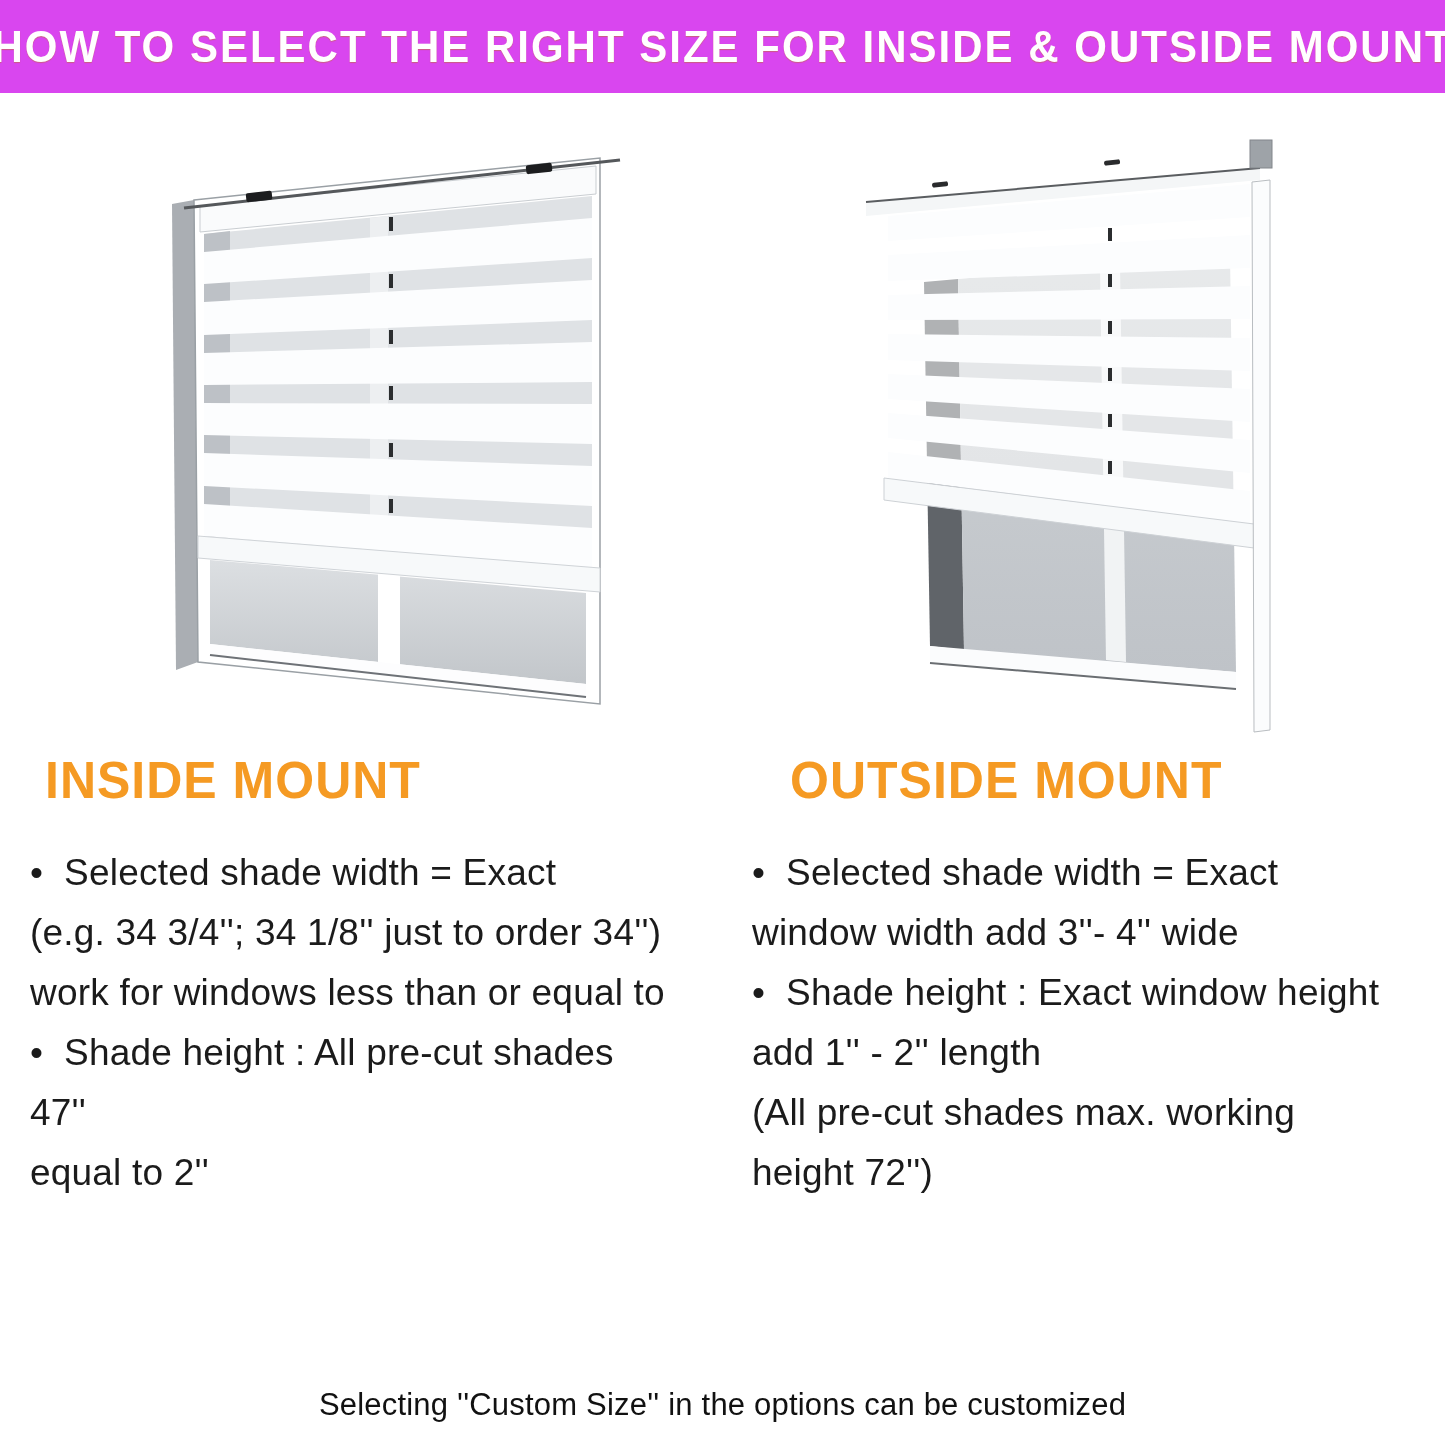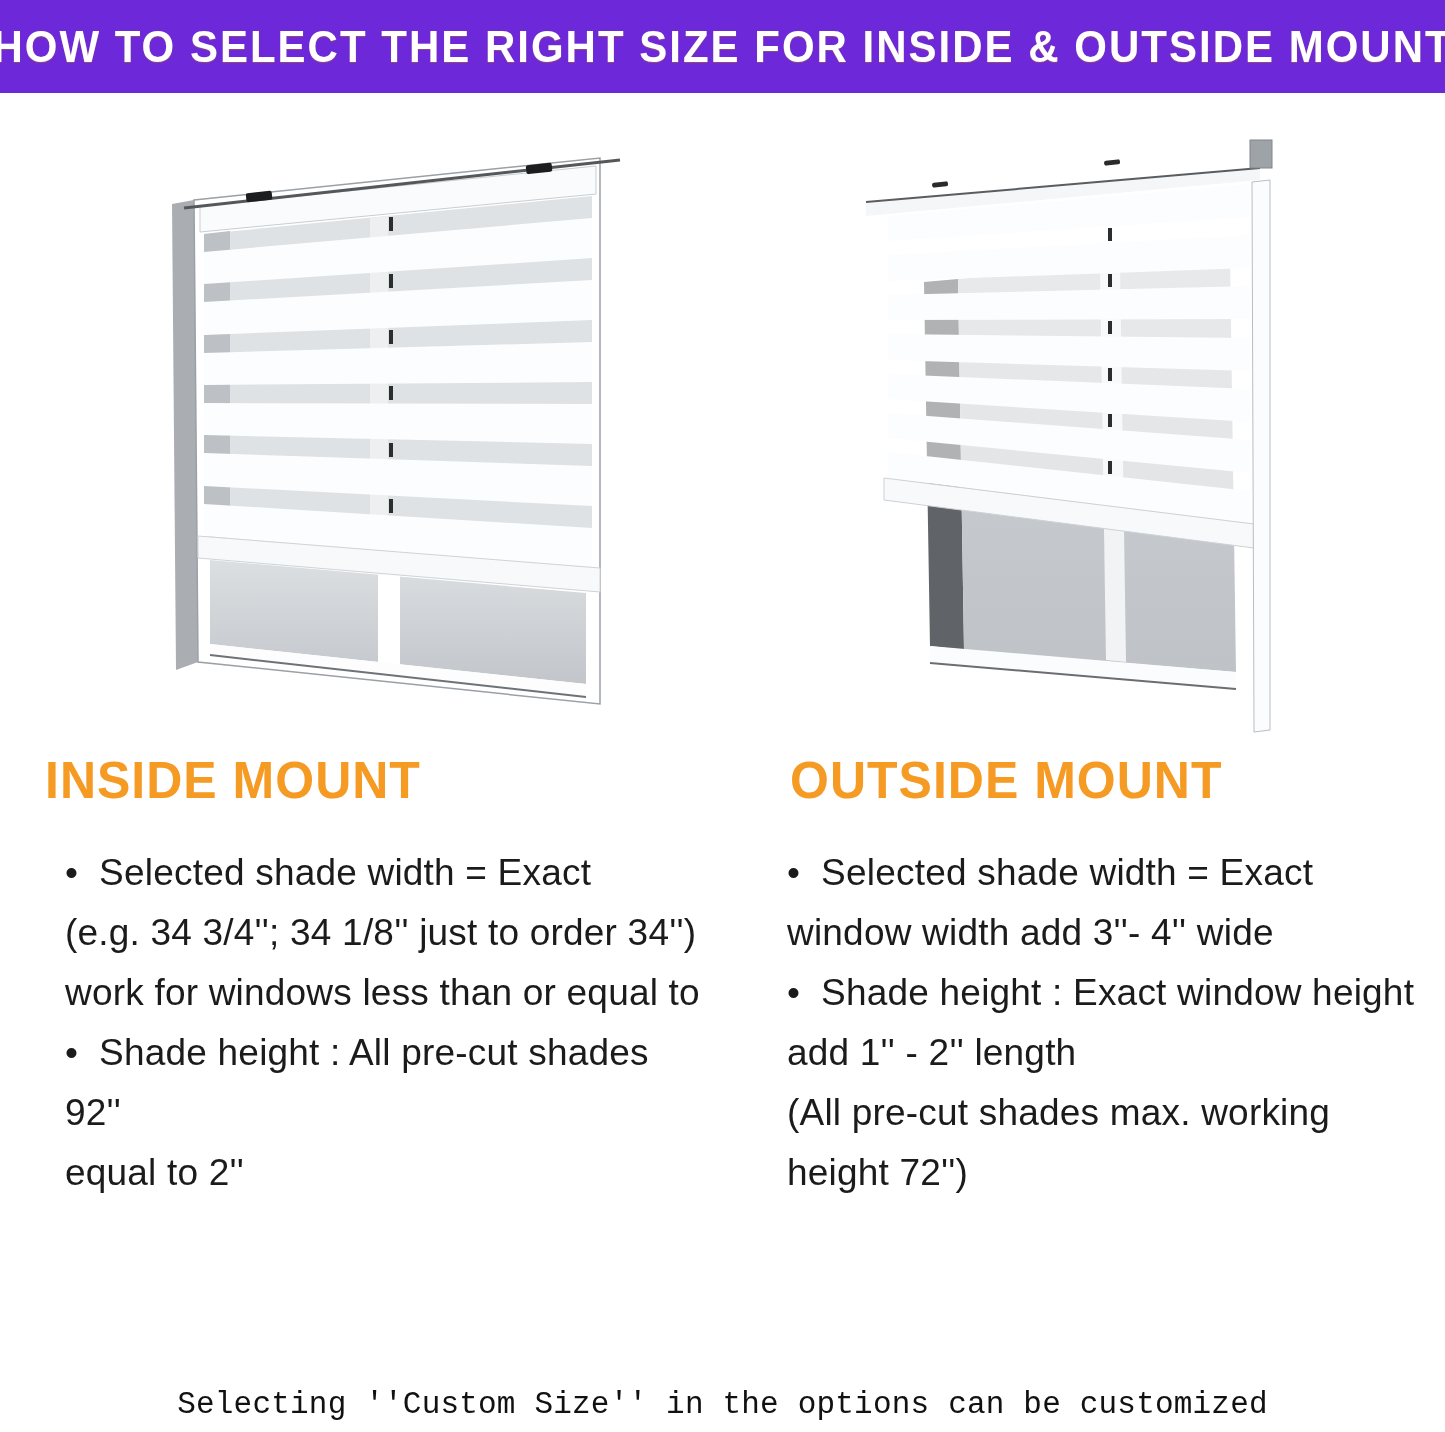--- a/index.html
+++ b/index.html
@@ -25,30 +25,30 @@
     transform:scaleY(1.04);transform-origin:left top;
   }
   #inside-heading{left:45px;}
   #outside-heading{left:790px;}
   .col-body{
     position:absolute;top:843px;color:#1b1b1b;font-size:37px;
     line-height:60px;letter-spacing:.2px;
   }
   #inside-body{left:30px;width:700px;}
   #outside-body{left:752px;width:700px;}
-  .body-line{white-space:pre;height:60px;margin-left:35px;}
+  .body-line{white-space:pre;height:60px;}
   .footer-note{
     position:absolute;left:0;top:1387px;width:1445px;text-align:center;
-    color:#111111;font-size:31px;letter-spacing:.2px;white-space:nowrap;font-family:Liberation Mono, monospace;
+    color:#111111;font-size:31px;letter-spacing:.2px;white-space:nowrap;
   }
 </style>
 </head>
 <body>
 
-<div class="banner" style="background: #6d28d9;">
+<div class="banner" style="background: #d946ef;">
   <div class="banner-title" style="color: rgb(255, 255, 255);">HOW TO SELECT THE RIGHT SIZE FOR INSIDE &amp; OUTSIDE MOUNT</div>
 </div>
 
 <div class="illustration" id="inside-illustration">
 <svg width="490" height="580" viewBox="0 0 490 580" xmlns="http://www.w3.org/2000/svg">
   <defs>
     <linearGradient id="glassL" x1="0" y1="0" x2="0" y2="1">
       <stop offset="0" stop-color="#dcdfe2"></stop>
       <stop offset="1" stop-color="#c2c6ca"></stop>
     </linearGradient>
@@ -146,21 +146,21 @@
 </div>
 
 <div class="col-heading" id="inside-heading" style="color: rgb(245, 154, 35);">INSIDE MOUNT</div>
 <div class="col-heading" id="outside-heading" style="color: rgb(245, 154, 35);">OUTSIDE MOUNT</div>
 
 <div class="col-body" id="inside-body">
   <div class="body-line">•  Selected shade width = Exact</div>
   <div class="body-line">(e.g. 34 3/4''; 34 1/8'' just to order 34'')</div>
   <div class="body-line">work for windows less than or equal to</div>
   <div class="body-line">•  Shade height : All pre-cut shades</div>
-  <div class="body-line">92''</div>
+  <div class="body-line">47''</div>
   <div class="body-line">equal to 2''</div>
 </div>
 
 <div class="col-body" id="outside-body">
   <div class="body-line">•  Selected shade width = Exact</div>
   <div class="body-line">window width add 3''- 4'' wide</div>
   <div class="body-line">•  Shade height : Exact window height</div>
   <div class="body-line">add 1'' - 2'' length</div>
   <div class="body-line">(All pre-cut shades max. working</div>
   <div class="body-line">height 72'')</div>

